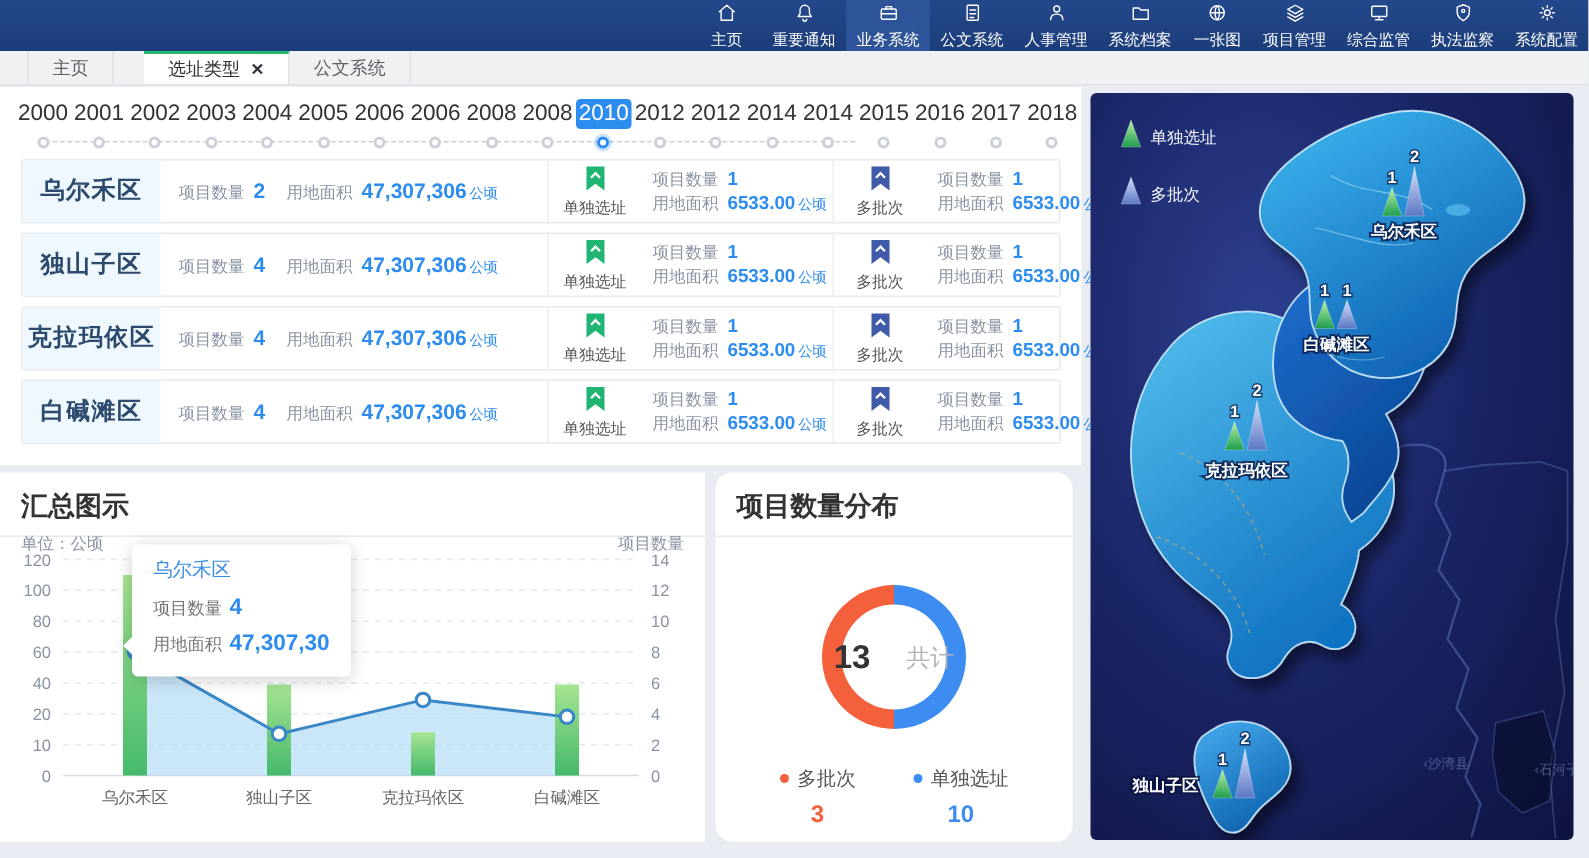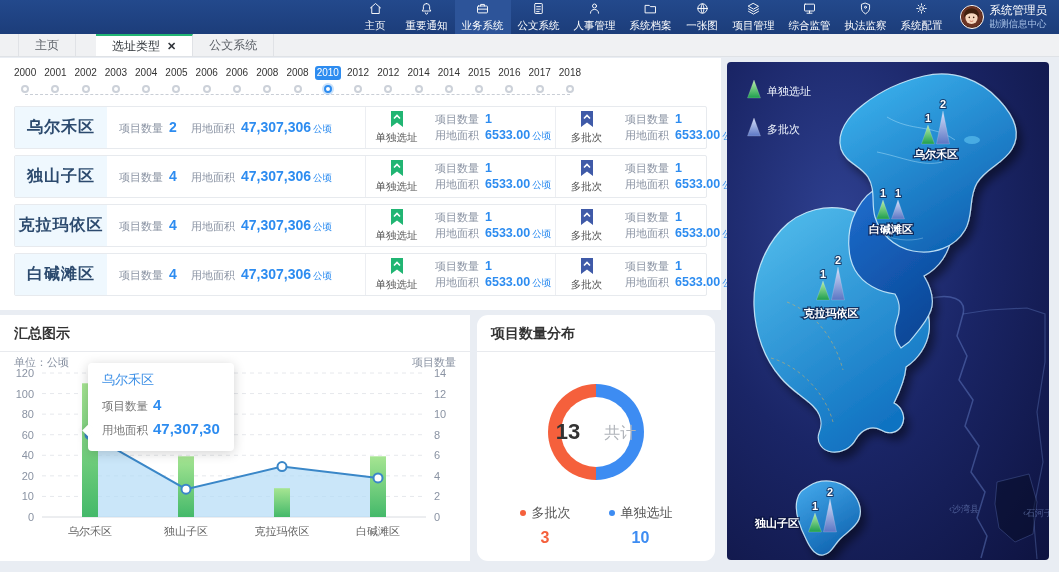--- a/index.html
+++ b/index.html
@@ -30,21 +30,21 @@
   .tab:first-child { border-left:1px solid #e0e2e6; }
   .tab.active { background:#fff; border-top:2px solid #22b573; color:#2e3338;margin-left:20px; }
   .tab-close { font-size:11px; font-weight:bold; color:#30343a; cursor:pointer; }
 
   
   .top-panel { position:absolute; left:0; top:58px; width:721px; height:252px; background:#fff; }
   .years { position:relative; width:575px; margin:8px 0 0 10px; height:38px; }
   .years .track { position:absolute; left:15px; right:15px; top:28px; border-top:1px dashed #c9ced6; }
   .years-inner { position:relative; display:flex; height:100%; }
   .year { flex:1; display:flex; flex-direction:column; align-items:center; gap:5px;
-    font-size:10px; color:#333; cursor:pointer; position:relative; }
+    font-size:15px; color:#333; cursor:pointer; position:relative; }
   .year .lbl { padding:1px 2px; border-radius:3px; line-height:1.2; }
   .year.sel .lbl { background:#2d8cf0; color:#fff; }
   .year .dot { width:8px; height:8px; border-radius:50%; background:#fff; border:2px solid #ccd1d9; }
   .year.sel .dot { border-color:#2d8cf0; box-shadow:0 0 0 2px rgba(45,140,240,.25); }
 
   .rows { padding:2px 14px 0 14px; display:flex; flex-direction:column; gap:6px; }
   .drow { height:43px; border:1px solid #e7eaee; border-radius:2px; display:flex; align-items:center; background:#fff; }
   .dname { width:92px; align-self:stretch; background:#eff8fe; display:flex; align-items:center;
     justify-content:center; font-size:16px; color:#2c4a6e; font-weight:600; letter-spacing:1px; flex:none; }
   .grp { display:flex; align-items:baseline; gap:6px; padding-left:12px; flex:none; }
@@ -56,21 +56,21 @@
   .badge { width:62px; flex:none; display:flex; flex-direction:column; align-items:center; gap:1px;
     font-size:10.5px; color:#555; border-left:1px solid #eceef2; align-self:stretch; justify-content:center; }
   .stack { width:128px; flex:none; display:flex; flex-direction:column; gap:1px; padding-left:8px; }
   .stack .line { display:flex; align-items:baseline; gap:6px; }
   .plist-btn { margin-left:auto; margin-right:12px; display:flex; align-items:center; gap:6px;
     border:1px solid #d6d9de; border-radius:3px; padding:5px 12px; font-size:12px; color:#515a6e;
     background:#fff; cursor:pointer; white-space:nowrap; }
 
   
   .sum-panel { position:absolute; left:0; top:315px; width:470px; height:246px; background:#fff; }
-  .panel-title { font-size:14px; color:#333; font-weight:600; padding:10px 14px 8px;
+  .panel-title { font-size:18px; color:#333; font-weight:600; padding:10px 14px 8px;
     border-bottom:1px solid #e8eaee; }
   .axis-note { position:absolute; top:40px; font-size:11px; color:#8a93a3; }
   .axis-left { left:14px; } .axis-right { right:14px; }
   .chart-svg { position:absolute; left:2px; top:44px; }
   .tooltip { position:absolute; left:88px; top:48px; background:#fff; border-radius:4px;
     box-shadow:0 2px 12px rgba(0,0,0,.18); padding:8px 14px 10px; min-width:140px; z-index:2; }
   .tooltip::after { content:""; position:absolute; left:-4px; bottom:16px; width:9px; height:9px;
     background:#fff; transform:rotate(45deg); box-shadow:-2px 2px 4px rgba(0,0,0,.06); }
   .tt-title { color:#3a8ee6; font-size:13px; margin-bottom:4px; }
   .tt-line { font-size:11.5px; color:#777; line-height:1.6; }
@@ -171,36 +171,20 @@
         <span>执法监察</span>
       </div>
       <div class="nav-item">
         <span><svg viewBox="0 0 24 24" fill="none" stroke="#fff" stroke-width="1.5" stroke-linecap="round" stroke-linejoin="round">
             <circle cx="12" cy="12" r="3"></circle>
             <path d="M12 4.5 v2 M12 17.5 v2 M4.5 12 h2 M17.5 12 h2 M6.7 6.7 l1.4 1.4 M15.9 15.9 l1.4 1.4 M17.3 6.7 l-1.4 1.4 M8.1 15.9 l-1.4 1.4"></path>
           </svg></span>
         <span>系统配置</span>
       </div>
     </div>
-  <div class="user">
-    <span class="avatar">
-      <svg width="21" height="21" viewBox="0 0 24 24">
-        <circle cx="12" cy="12" r="12" fill="#6b3324"></circle>
-        <circle cx="12" cy="13.5" r="7" fill="#f6d7bf"></circle>
-        <path d="M3.5 11 a8.5 8.5 0 0 1 17 0 l0 2.5 a9.5 9.5 0 0 0-17 0 Z" fill="#40200f"></path>
-        <circle cx="9.5" cy="13" r=".9" fill="#40200f"></circle>
-          <circle cx="14.5" cy="13" r=".9" fill="#40200f"></circle>
-        <path d="M10 17 q2 1.3 4 0" stroke="#c96a55" stroke-width="1" fill="none"></path>
-      </svg>
-    </span>
-    <div>
-      <div class="user-name">系统管理员</div>
-      <div class="user-org">勘测信息中心</div>
-    </div>
-  </div>
 </div>
 
 <div class="tabbar" id="tabbar">
     <div class="tab">
       <span>主页</span>
     </div>
     <div class="tab active">
       <span>选址类型</span>
       <span class="tab-close">✕</span>
     </div>

